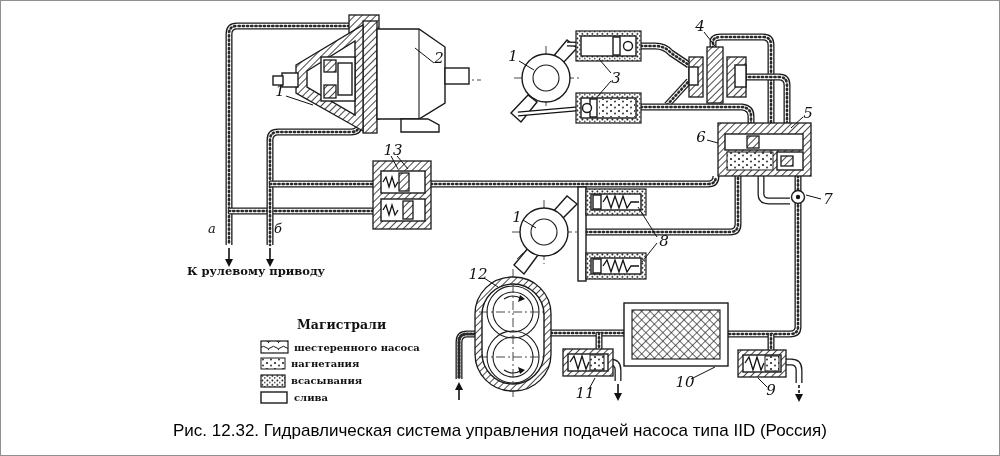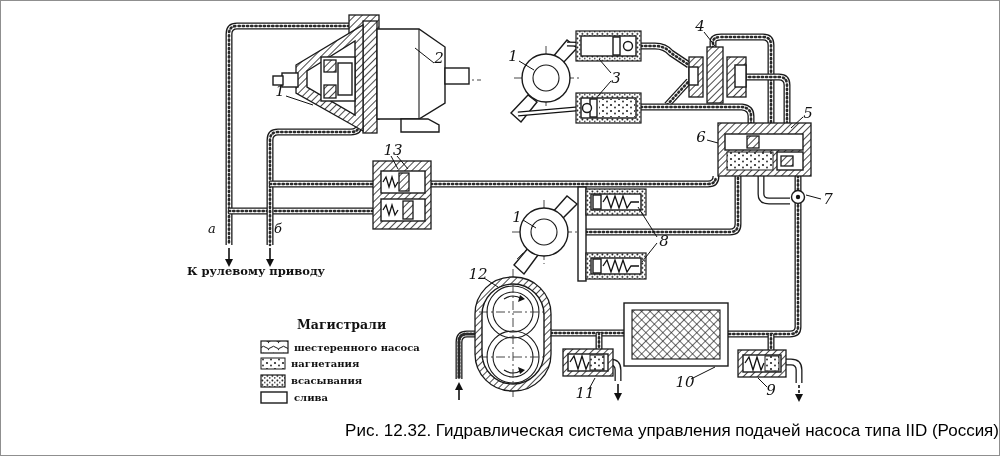--- a/index.html
+++ b/index.html
@@ -25,21 +25,21 @@
   .centerline{fill:none;stroke:#333;stroke-width:0.9;stroke-dasharray:9 3 2 3;}
   .leader{stroke:#111;stroke-width:1;fill:none;}
   .arrowline{stroke:#111;stroke-width:1.6;fill:none;}
   .arrowline.dashed{stroke-dasharray:3 2;}
   .arrowhead{fill:#111;stroke:none;}
   .lbl{font:italic 15px "DejaVu Serif", serif;fill:#111;}
   .lbl-small{font:italic 13px "DejaVu Serif", serif;fill:#111;}
   .ru{font:600 11.5px "DejaVu Serif", serif;fill:#111;}
   .legend-title{font:600 12.5px "DejaVu Serif", serif;fill:#111;}
   .legend-lbl{font:600 10px "DejaVu Serif", serif;fill:#111;}
-  .caption{position:absolute;left:0;top:420px;width:100%;text-align:right;
+  .caption{position:absolute;left:0;top:420px;width:100%;text-align:center;
            font:17px "Liberation Sans", sans-serif;color:#000;}
 </style>
 </head>
 <body>
 
 <div class="page">
 <svg width="1000" height="456" viewBox="0 0 1000 456">
   <defs>
     <pattern id="hatch" width="5" height="5" patternUnits="userSpaceOnUse" patternTransform="rotate(45)">
       <rect width="5" height="5" fill="#ffffff"></rect>

